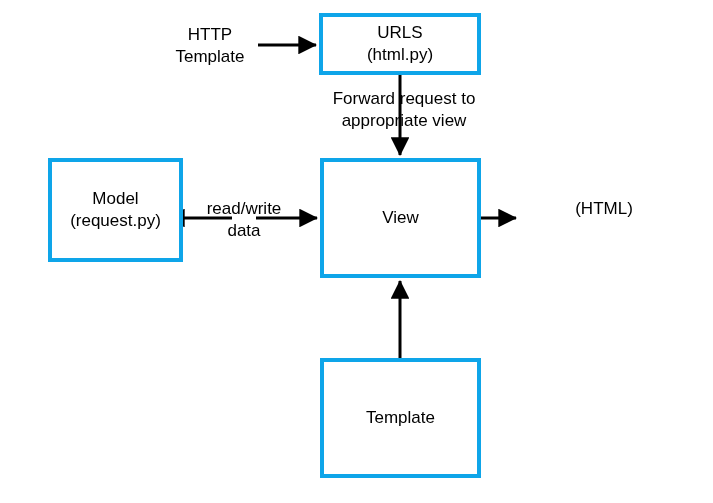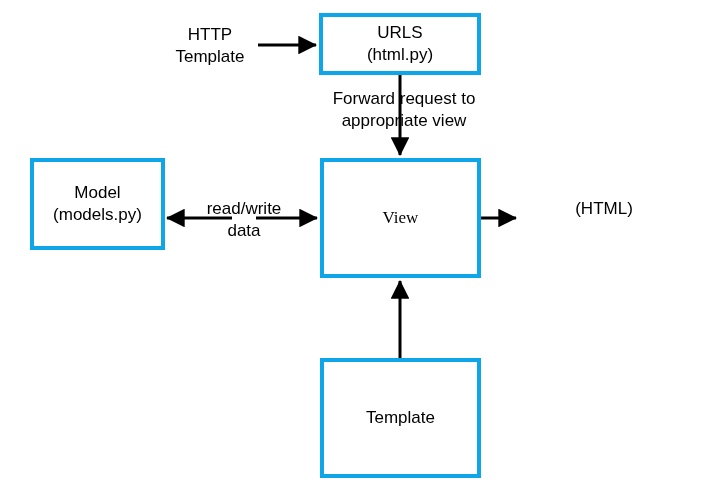--- a/index.html
+++ b/index.html
@@ -47,22 +47,22 @@
   svg.edges {
     position: absolute;
     left: 0;
     top: 0;
     width: 713px;
     height: 503px;
     z-index: 1;
   }
   
   #node-urls      { left: 319px; top: 13px;  width: 162px; height: 62px; }
-  #node-model     { left: 30px;  top: 158px; width: 135px; height: 92px; }
-  #node-view      { left: 320px; top: 158px; width: 161px; height: 120px; font-family: Liberation Serif, serif; }
+  #node-model     { left: 48px;  top: 158px; width: 135px; height: 104px; }
+  #node-view      { left: 320px; top: 158px; width: 161px; height: 120px; }
   #node-template  { left: 320px; top: 358px; width: 161px; height: 120px; gap: 11px; }
 
   
   #label-http-request  { left: 160px; top: 24px;  width: 100px; }
   #label-forward       { left: 318px; top: 88px;  width: 172px; }
   #label-readwrite     { left: 196px; top: 198px; width: 96px;  }
   #label-http-response { left: 524px; top: 198px; width: 160px; }
 </style>
 </head>
 <body>
@@ -101,21 +101,21 @@
     </g>
   </svg>
 
   <div class="node" id="node-urls">
     <span class="l1">URLS</span>
     <span class="l2">(html.py)</span>
   </div>
 
   <div class="node" id="node-model">
     <span class="l1">Model</span>
-    <span class="l2">(models.py)</span>
+    <span class="l2">(request.py)</span>
   </div>
 
   <div class="node" id="node-view">
     <span class="l1">View</span>
   </div>
 
   <div class="node" id="node-template">
     <span class="l1">Template</span>
   </div>
 

